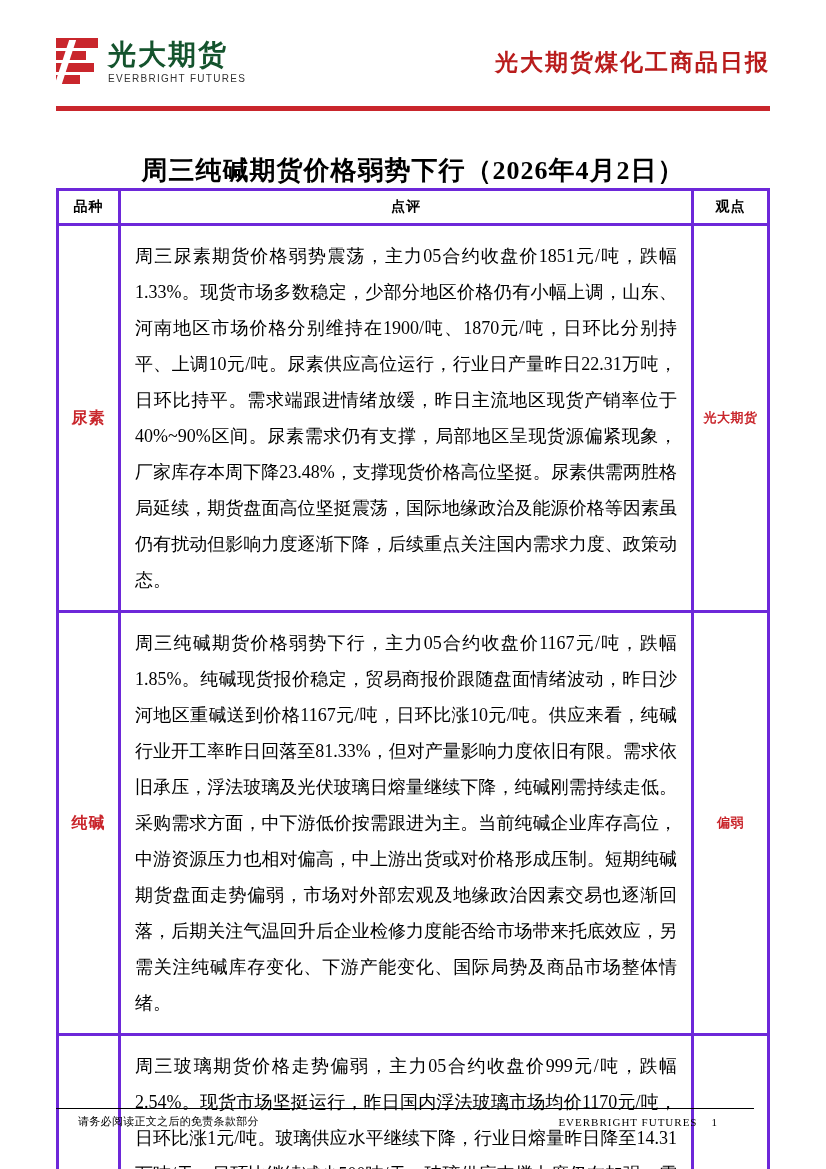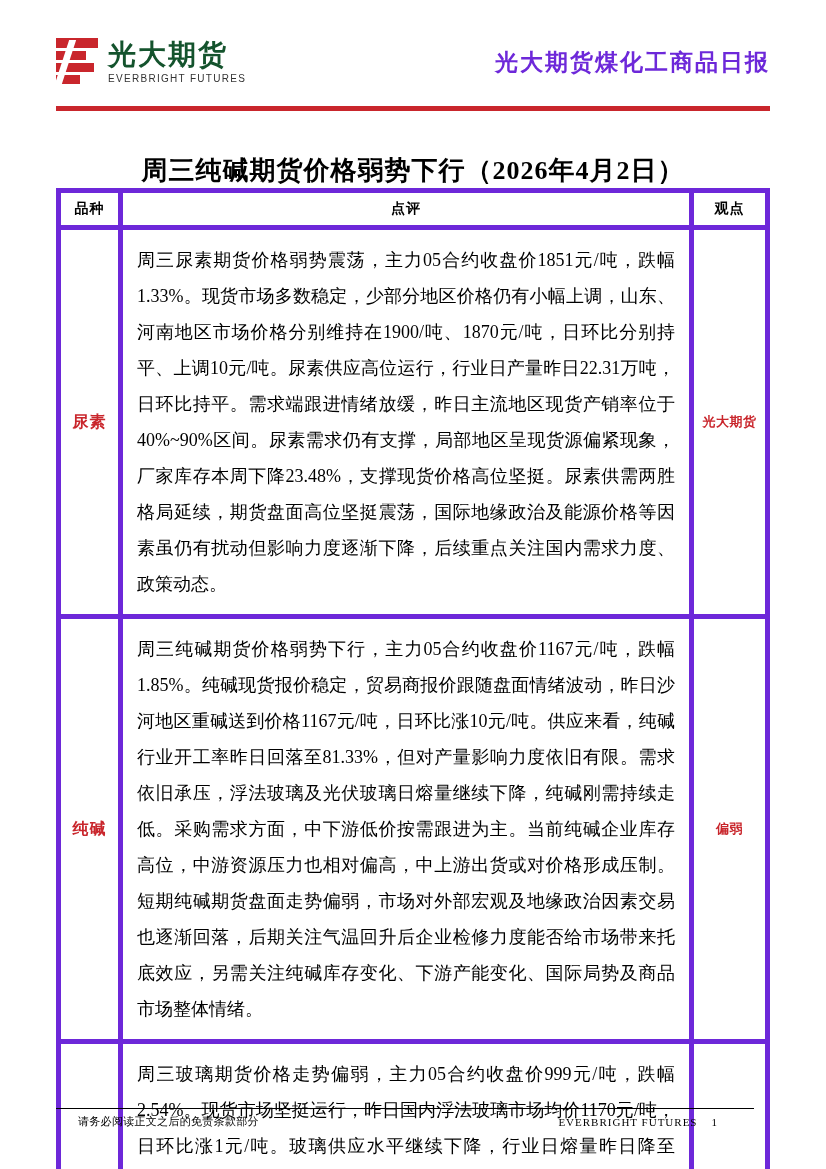--- a/index.html
+++ b/index.html
@@ -75,21 +75,21 @@
   .brand-en {
     font-family: "Liberation Sans", sans-serif;
     font-size: 10px;
     letter-spacing: 1.3px;
     color: #333333;
     margin-top: 3px;
   }
   .header-title {
     font-size: 23px;
     font-weight: bold;
-    color: #6d28d9;
+    color: #b91c1c;
     letter-spacing: 2px;
     white-space: nowrap;
   }
   .header-rule {
     height: 5px;
     background: #c9262c;
     margin-top: 8px;
   }
 
   
@@ -114,21 +114,21 @@
   }
 
   
   table.report {
     width: 100%;
     border-collapse: collapse;
     table-layout: fixed;
   }
   table.report th,
   table.report td {
-    border: 5px solid #6d28d9;
+    border: 3px solid #6d28d9;
     vertical-align: middle;
   }
   table.report thead th {
     height: 30px;
     font-size: 14px;
     font-weight: bold;
     text-align: center;
     letter-spacing: 1px;
   }
   .col-variety { width: 62px; }

